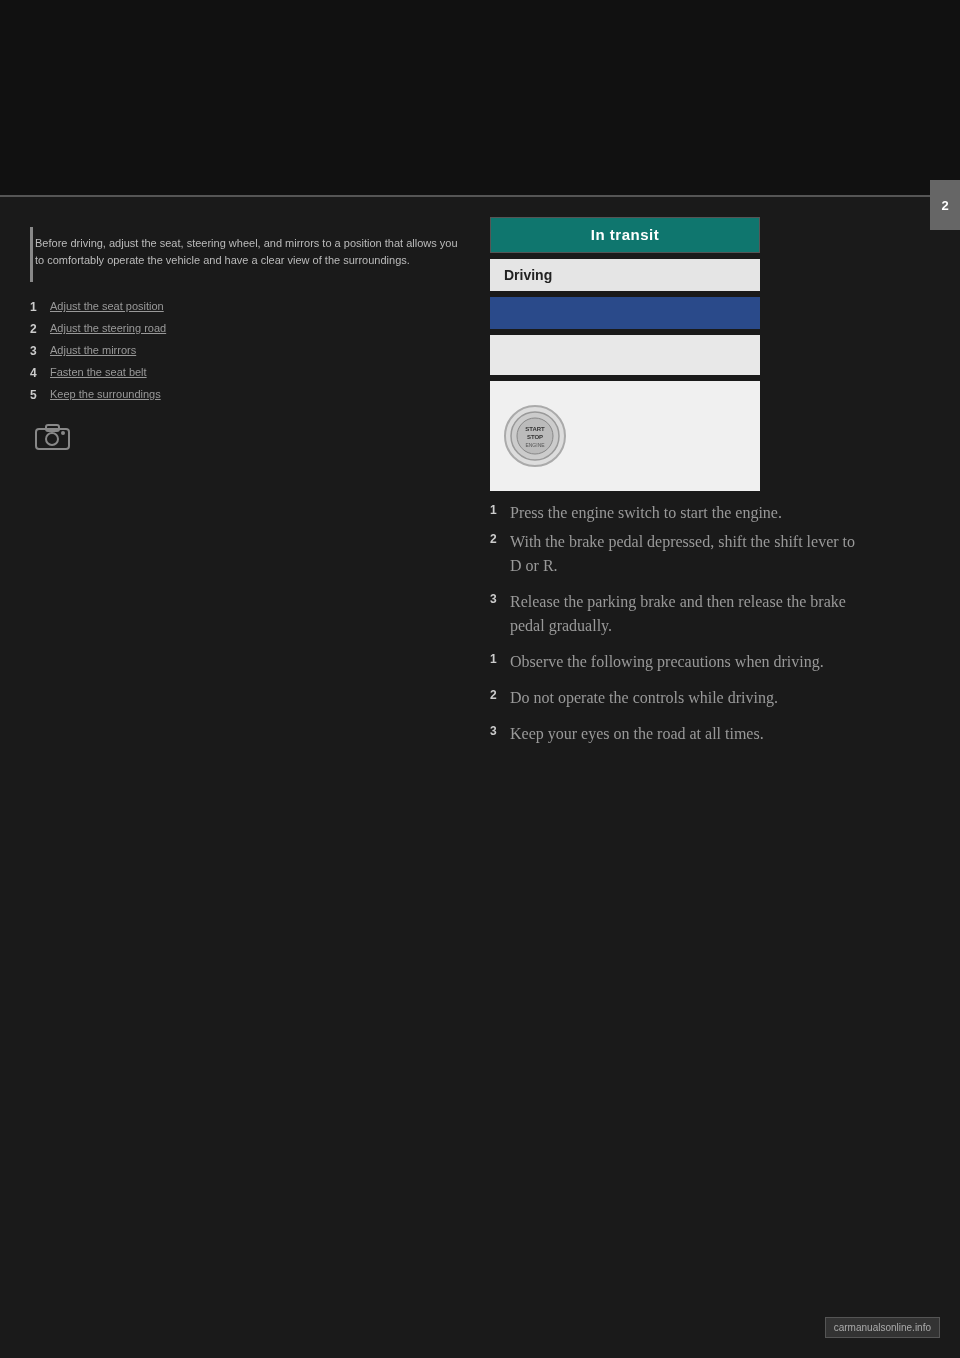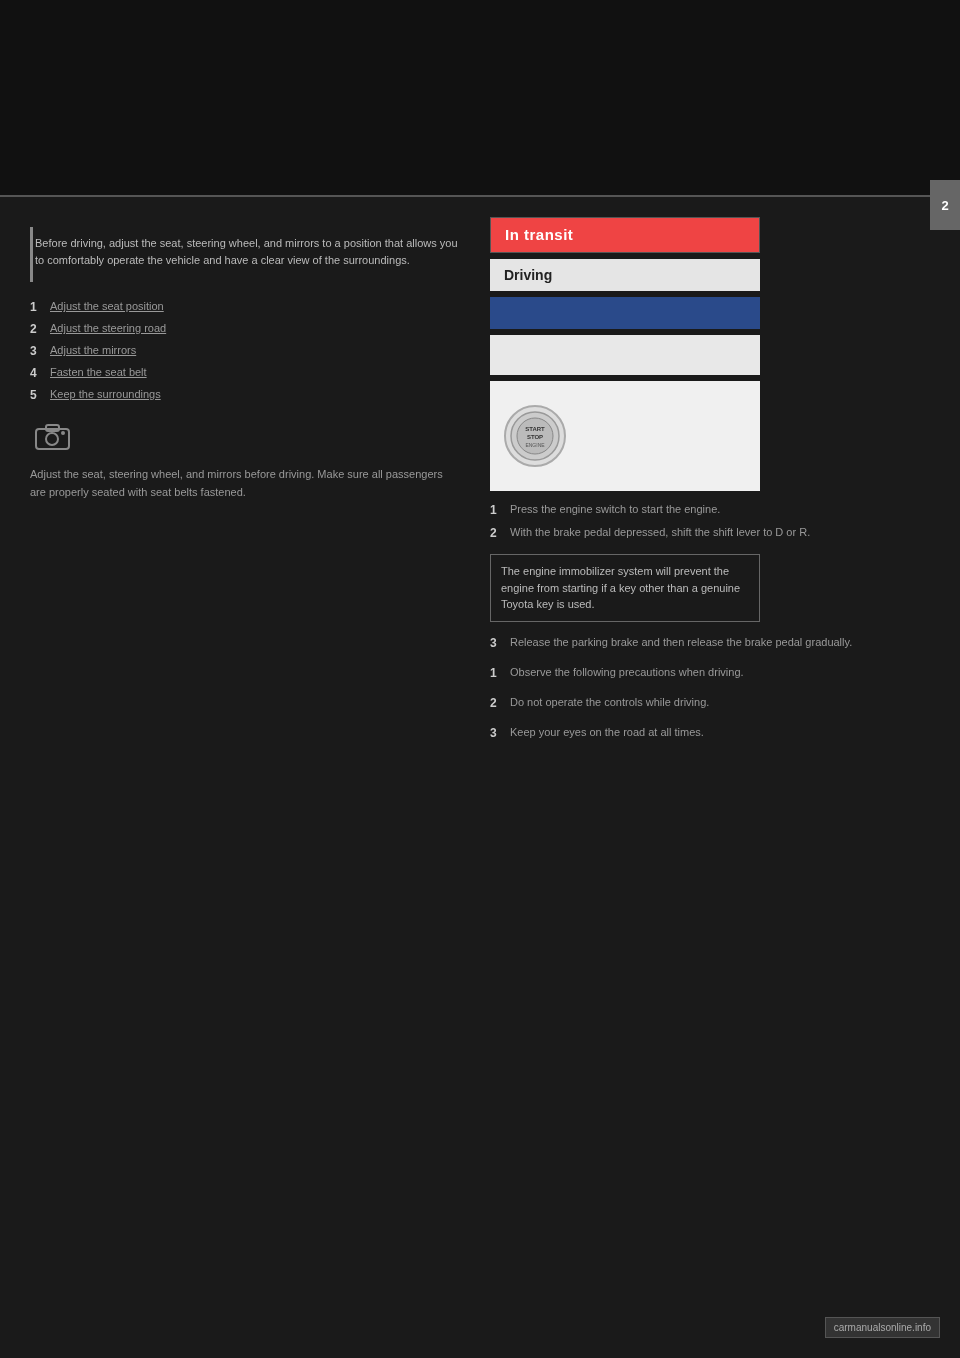--- a/index.html
+++ b/index.html
@@ -65,26 +65,27 @@
       display: flex;
       align-items: center;
       justify-content: center;
       color: #fff;
       font-size: 13px;
       font-weight: bold;
     }
 
     
     .in-transit-box {
-      background: #ef4444;
+      background: #0f766e;
       border: 1px solid #555;
       padding: 8px 14px;
       margin-bottom: 6px;
       display: inline-block;
       width: 270px;
+      text-align: center;
     }
     .in-transit-box span {
       color: #fff;
       font-size: 15px;
       font-weight: bold;
       letter-spacing: 0.5px;
     }
 
     
     .driving-box {
@@ -187,21 +188,22 @@
     .right-list-item .num {
       font-weight: bold;
       color: #ccc;
       min-width: 20px;
       font-size: 12px;
     }
 
     .right-list-item .text {
       flex: 1;
       color: #999;
-      font-size: 11px;
+      font-size: 16px;
+      font-family: Liberation Serif, serif;
     }
 
     
     .right-bordered-box {
       border: 1px solid #666;
       padding: 8px 10px;
       margin-bottom: 12px;
       background: transparent;
       color: #bbb;
       font-size: 11px;
@@ -303,23 +305,20 @@
 
       <div class="camera-icon-area">
         <svg width="35" height="30" viewBox="0 0 35 30">
           <rect x="1" y="8" width="33" height="20" rx="3" fill="none" stroke="#888" stroke-width="2"></rect>
           <circle cx="17" cy="18" r="6" fill="none" stroke="#888" stroke-width="2"></circle>
           <rect x="11" y="4" width="13" height="6" rx="2" fill="none" stroke="#888" stroke-width="2"></rect>
           <circle cx="28" cy="12" r="2" fill="#888"></circle>
         </svg>
       </div>
 
-      <div class="section-text">
-        <span>Adjust the seat, steering wheel, and mirrors before driving. Make sure all passengers are properly seated with seat belts fastened.</span>
-      </div>
 
     </div>
 
     <div class="right-col">
       <div class="right-col-inner">
 
         
         <div class="in-transit-box">
           <span>In transit</span>
         </div>
@@ -354,23 +353,20 @@
             <span class="num">1</span>
             <span class="text">Press the engine switch to start the engine.</span>
           </div>
           <div class="right-list-item">
             <span class="num">2</span>
             <span class="text">With the brake pedal depressed, shift the shift lever to D or R.</span>
           </div>
         </div>
 
         
-        <div class="right-bordered-box">
-          <span>The engine immobilizer system will prevent the engine from starting if a key other than a genuine Toyota key is used.</span>
-        </div>
 
         
         <div class="right-list-section">
           <div class="right-list-item">
             <span class="num">3</span>
             <span class="text">Release the parking brake and then release the brake pedal gradually.</span>
           </div>
         </div>
 
         

